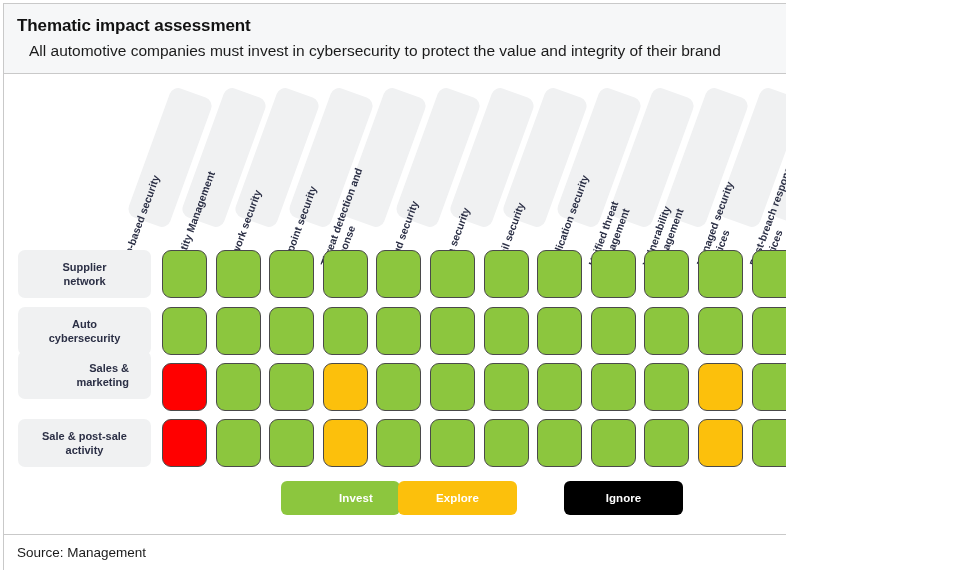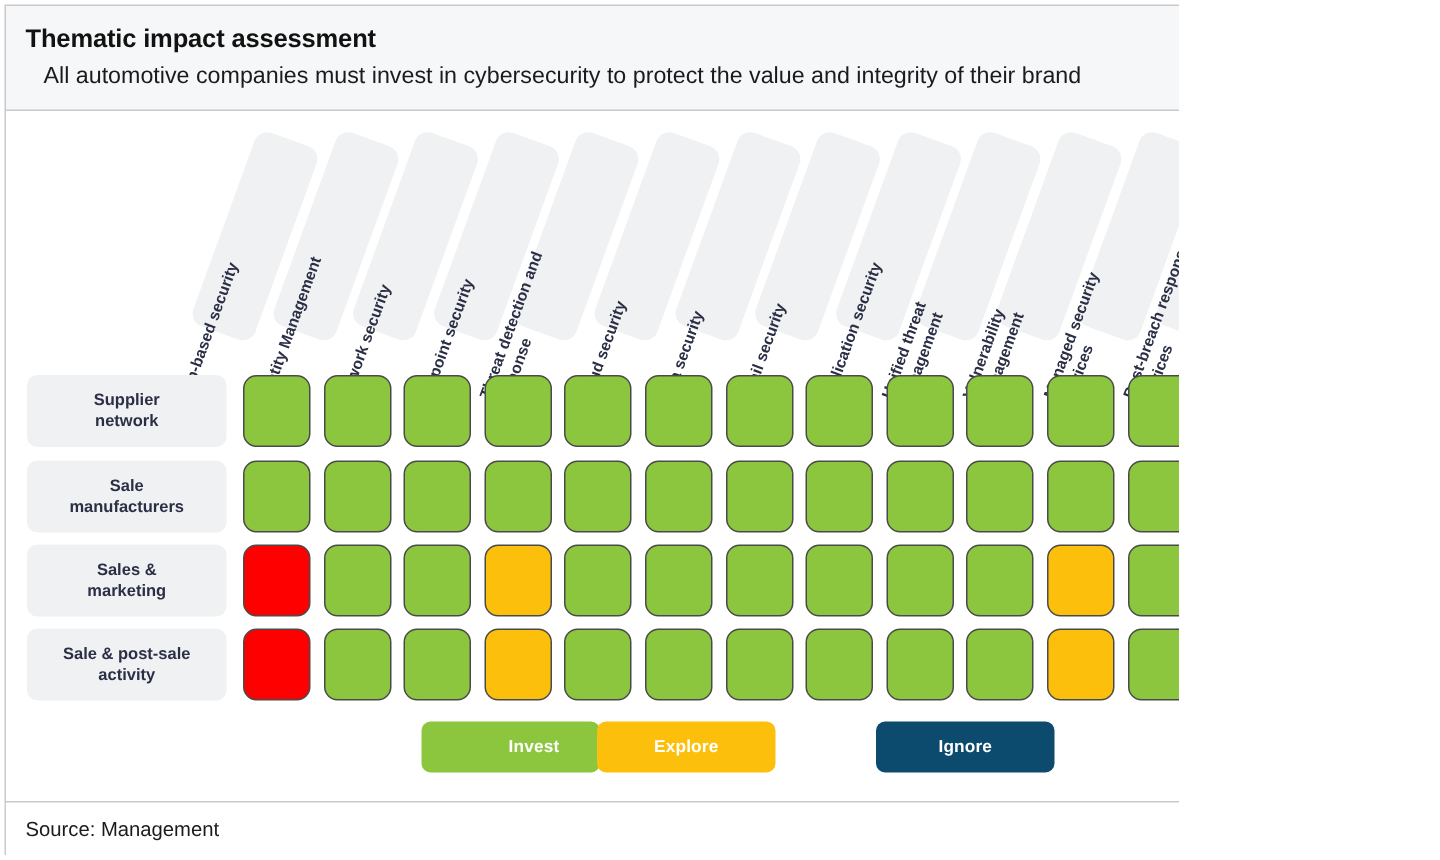--- a/index.html
+++ b/index.html
@@ -228,22 +228,22 @@
             <div class="col-head-inner">Post-breach response
 services</div>
           </div>
           <div class="col-head" style="left: 840.8px;">
             <div class="col-head-inner">Risk and compliance</div>
           </div>
         </div>
 
       <div id="row-labels">
           <div class="row-label" style="top: 175px;">Supplier network</div>
-          <div class="row-label" style="top: 232px;">Sale manufacturers</div>
-          <div class="row-label" style="top: 288px;">Sales &amp; marketing</div>
+          <div class="row-label" style="top: 232px;">Auto cybersecurity</div>
+          <div class="row-label" style="top: 276px; text-align: right;">Sales &amp; marketing</div>
           <div class="row-label" style="top: 344px;">Sale &amp; post-sale
 activity</div>
         </div>
 
       <div id="grid">
           <div class="cell" title="Invest" style="left: 158px; top: 175px; background: rgb(140, 198, 62);"></div>
           <div class="cell" title="Invest" style="left: 211.6px; top: 175px; background: rgb(140, 198, 62);"></div>
           <div class="cell" title="Invest" style="left: 265.2px; top: 175px; background: rgb(140, 198, 62);"></div>
           <div class="cell" title="Invest" style="left: 318.8px; top: 175px; background: rgb(140, 198, 62);"></div>
           <div class="cell" title="Invest" style="left: 372.4px; top: 175px; background: rgb(140, 198, 62);"></div>
@@ -296,21 +296,21 @@
           <div class="cell" title="Invest" style="left: 640.4px; top: 344px; background: rgb(140, 198, 62);"></div>
           <div class="cell" title="Explore" style="left: 694px; top: 344px; background: rgb(252, 192, 12);"></div>
           <div class="cell" title="Invest" style="left: 747.6px; top: 344px; background: rgb(140, 198, 62);"></div>
           <div class="cell" title="Invest" style="left: 801.2px; top: 344px; background: rgb(140, 198, 62);"></div>
           <div class="cell" title="Explore" style="left: 854.8px; top: 344px; background: rgb(252, 192, 12);"></div>
         </div>
 
       <div class="legend" id="legend">
           <div class="legend-item" style="left: 277px; width: 119px; background: rgb(140, 198, 62); padding-left: 31px;">Invest</div>
           <div class="legend-item" style="left: 394px; width: 119px; background: rgb(252, 192, 12);">Explore</div>
-          <div class="legend-item" style="left: 560px; width: 119px; background: #0c4a6e; margin-left: 20px;">Ignore</div>
+          <div class="legend-item" style="left: 560px; width: 119px; background: #000000;">Ignore</div>
         </div>
     </div>
 
     <div class="footer">
       <span class="footer-text">Source: Management</span>
     </div>
 
   </div>
 </div>
 

